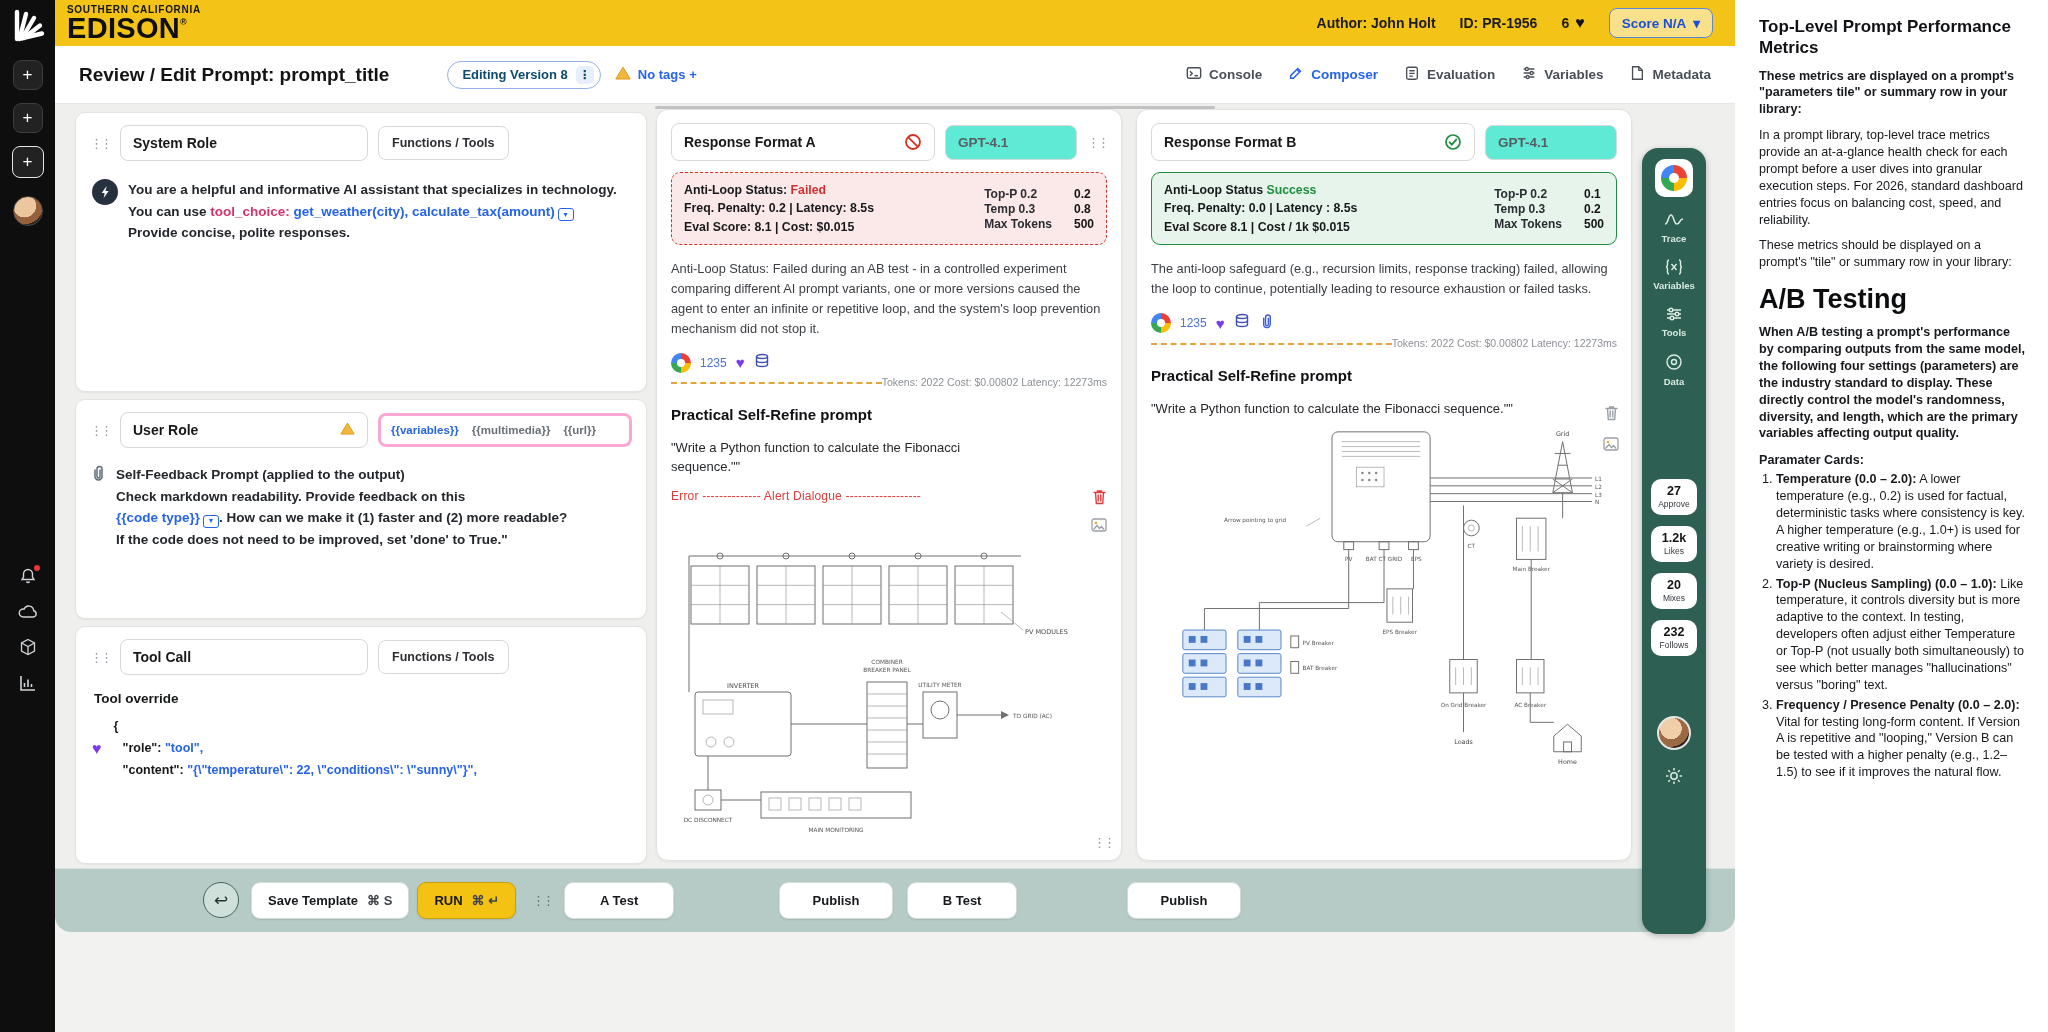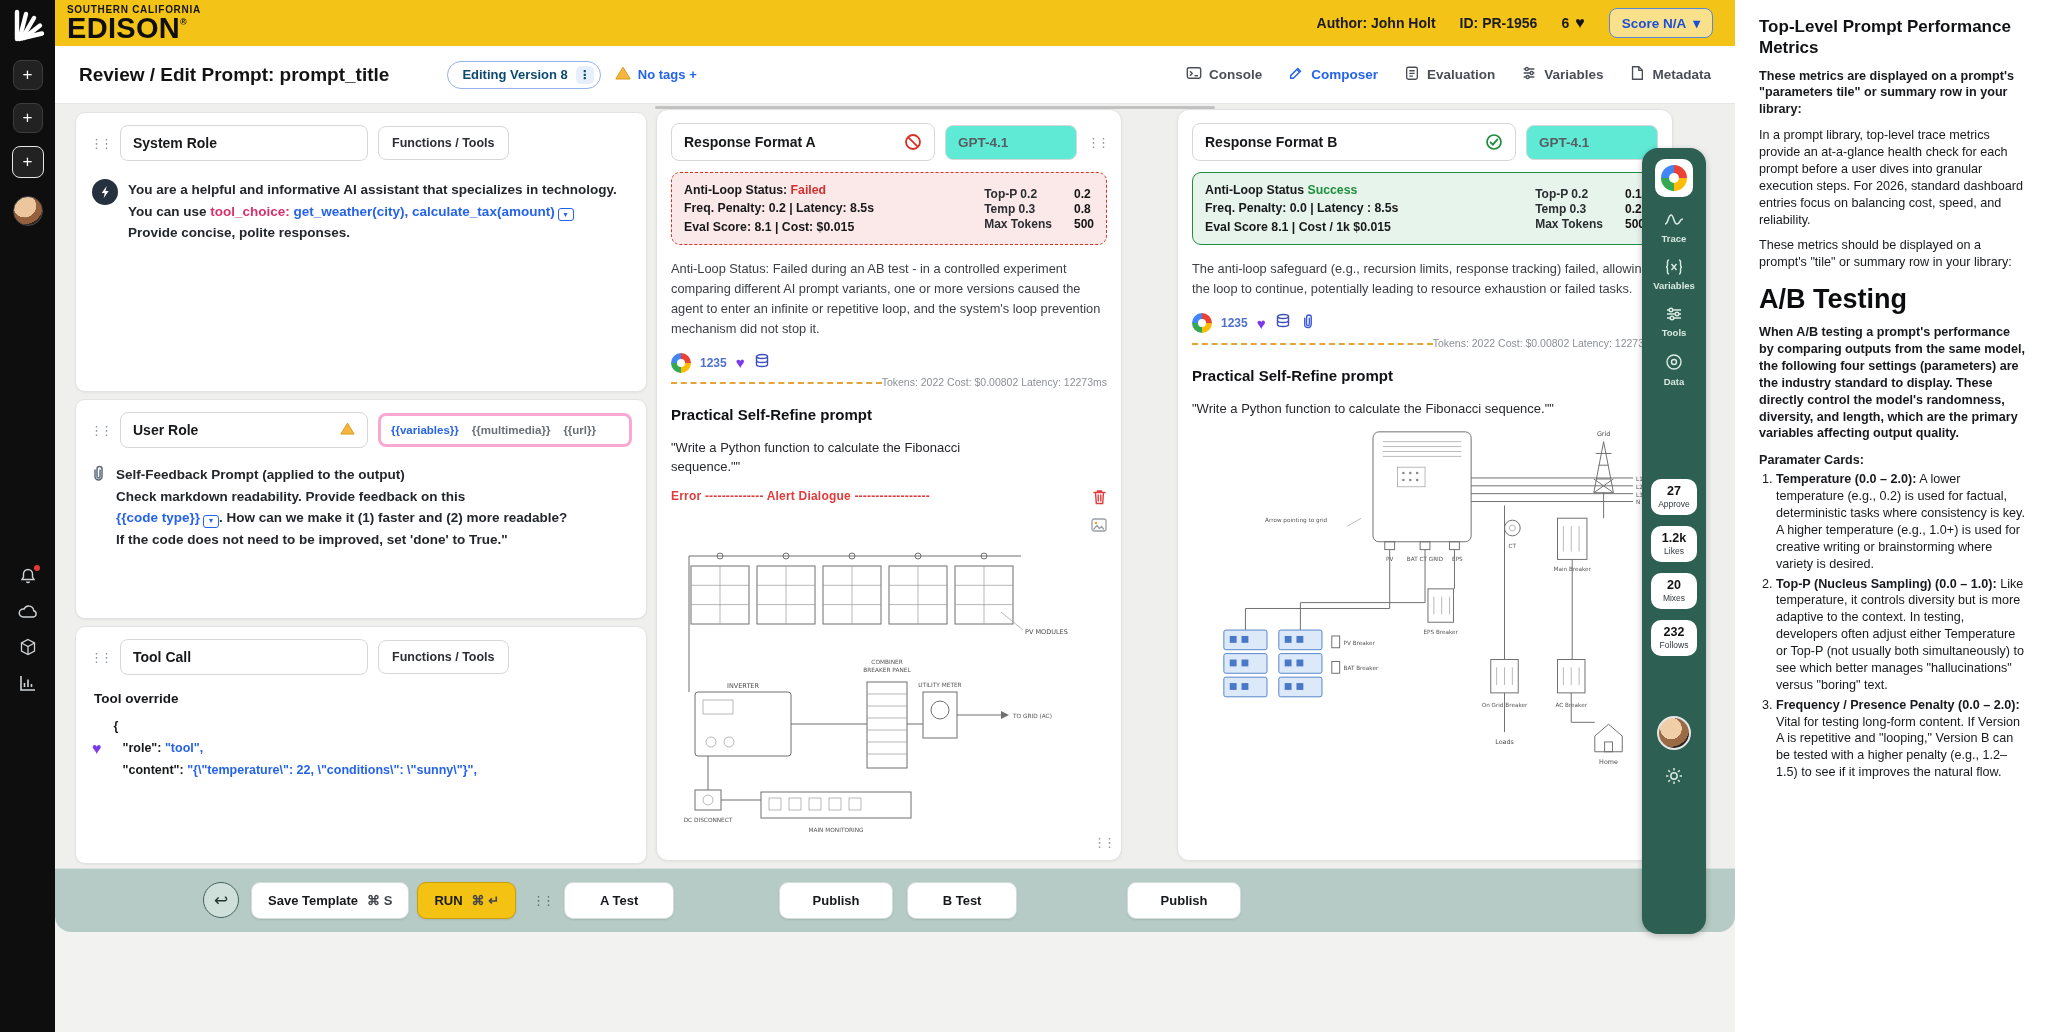--- a/index.html
+++ b/index.html
@@ -60,46 +60,46 @@
 .override{font-size:13.5px;font-weight:700;margin:16px 0 10px 4px;color:#17181a}
 .tool-body{display:flex;gap:12px;margin-left:2px}
 .tool-heart{color:#7C3AED;font-size:16px;margin-top:24px}
 .codeblock{font-size:12.5px;line-height:1.75;color:#17181a;font-weight:700}
 .codeblock .val{color:#2563EB}
 .codeblock .indent{padding-left:9px}
 
 
 .panel{position:absolute;top:5px;background:#fff;border:1px solid #e2e2e2;border-radius:12px;box-shadow:0 1px 3px rgba(0,0,0,.06);padding:13px 14px;overflow:hidden}
 .panelA{left:601px;width:466px;height:752px}
-.panelB{left:1122px;width:496px;height:752px}
+.panelB{left:1081px;width:496px;height:752px}
 .panel-head{display:flex;align-items:center;gap:10px}
 .rtitle{flex:1;border:1px solid #d7d7d7;border-radius:8px;padding:9px 12px;font-size:14px;font-weight:700;color:#17181a;display:flex;align-items:center;gap:8px}
 .rtitle .sicon{margin-left:auto;display:flex}
 .model-box{width:132px;border:1px solid #d7d7d7;border-radius:8px;padding:9px 12px;font-size:13.5px;font-weight:700;color:#585d64;background:#5eead4;font-family:Liberation Sans, sans-serif}
 .status{margin-top:11px;border-radius:9px;padding:8px 12px;display:flex;justify-content:space-between;gap:10px}
 .status.fail{background:#FBE9E9;border:1.6px dashed #D93025}
 .status.ok{background:#E7F4EC;border:1.6px solid #1E8E3E}
 .st-left{font-size:12.3px;line-height:1.5;color:#17181a;font-weight:700}
 .st-left .red{color:#D32F2F}
 .st-left .green{color:#1E8E3E}
 .st-right{display:grid;grid-template-columns:auto auto;column-gap:22px;row-gap:1px;font-size:12px;align-content:center}
 .st-right .pl{color:#2a2d31;font-weight:600}
 .st-right .pv{font-weight:700;text-align:left;color:#141414}
 .pbody{margin-top:14px;font-size:12.8px;line-height:1.55;color:#3b3e43;padding-right:6px}
 .meta{display:flex;align-items:center;gap:9px;margin-top:14px}
-.likes-blue{font-size:12px;font-weight:700;color:#4f71c8}
+.likes-blue{font-size:12px;font-weight:400;color:#4f71c8}
 .heart-purple{color:#7C3AED;font-size:15px;cursor:pointer}
 .tokens-row{display:flex;align-items:center;margin-top:3px}
 .dash{flex:1;border-top:2px dashed #E5A33C;margin-top:2px}
 .tokens{font-size:10.5px;color:#8c9096;white-space:nowrap}
 .refine{margin-top:18px;font-size:15px;font-weight:700;color:#101114}
 .quote{margin-top:15px;font-size:13px;color:#26282c;line-height:1.5}
 .panelA .quote{padding-right:100px}
 .error-row{display:flex;align-items:flex-start;gap:8px;margin-top:12px}
-.error-text{color:#E23B3B;font-size:12px;font-weight:700;letter-spacing:.2px;flex:1;white-space:nowrap;overflow:hidden}
+.error-text{color:#E23B3B;font-size:12px;font-weight:400;letter-spacing:.2px;flex:1;white-space:nowrap;overflow:hidden}
 .icon-col{display:flex;flex-direction:column;gap:9px;align-items:center}
 .side-icons{position:absolute;right:12px;top:295px;display:flex;flex-direction:column;gap:12px;align-items:center}
 .diagram{margin-top:6px}
 .diagram text{font-family:"DejaVu Sans",sans-serif}
 .dlab{font-size:6.5px;fill:#4a4a4a}
 .dlab2{font-size:5.8px;fill:#555}
 .dln{stroke:#6f6f6f;fill:none;stroke-width:1}
 .dln2{stroke:#9a9a9a;fill:none;stroke-width:.7}
 
 

